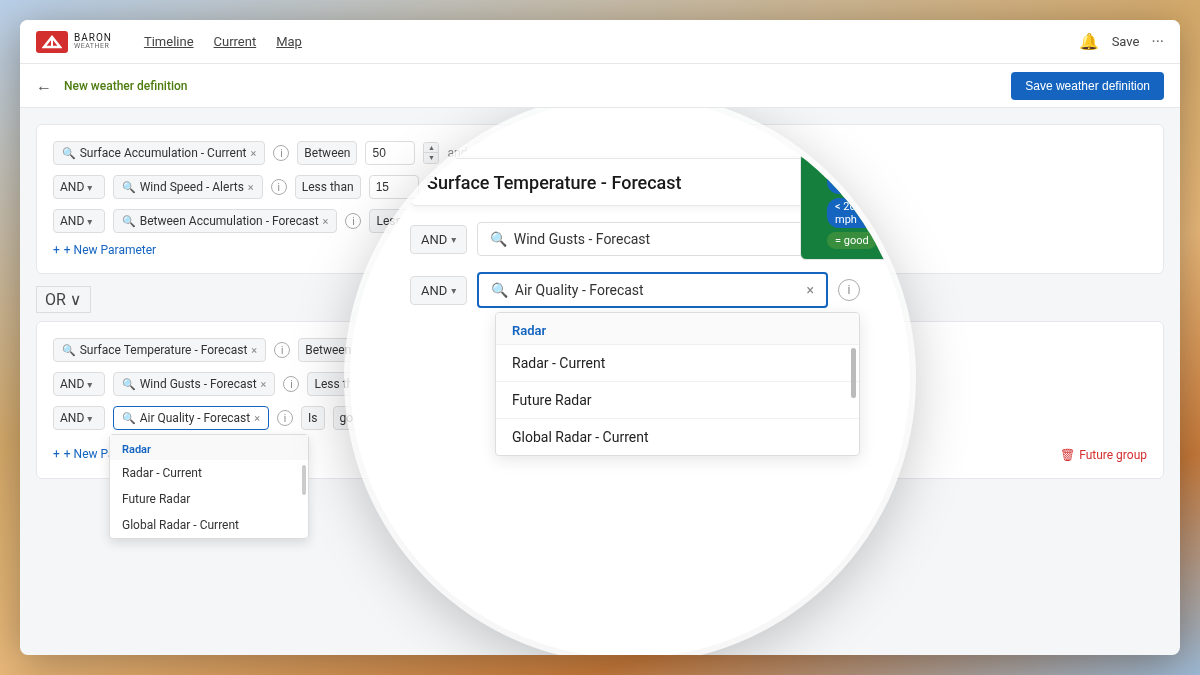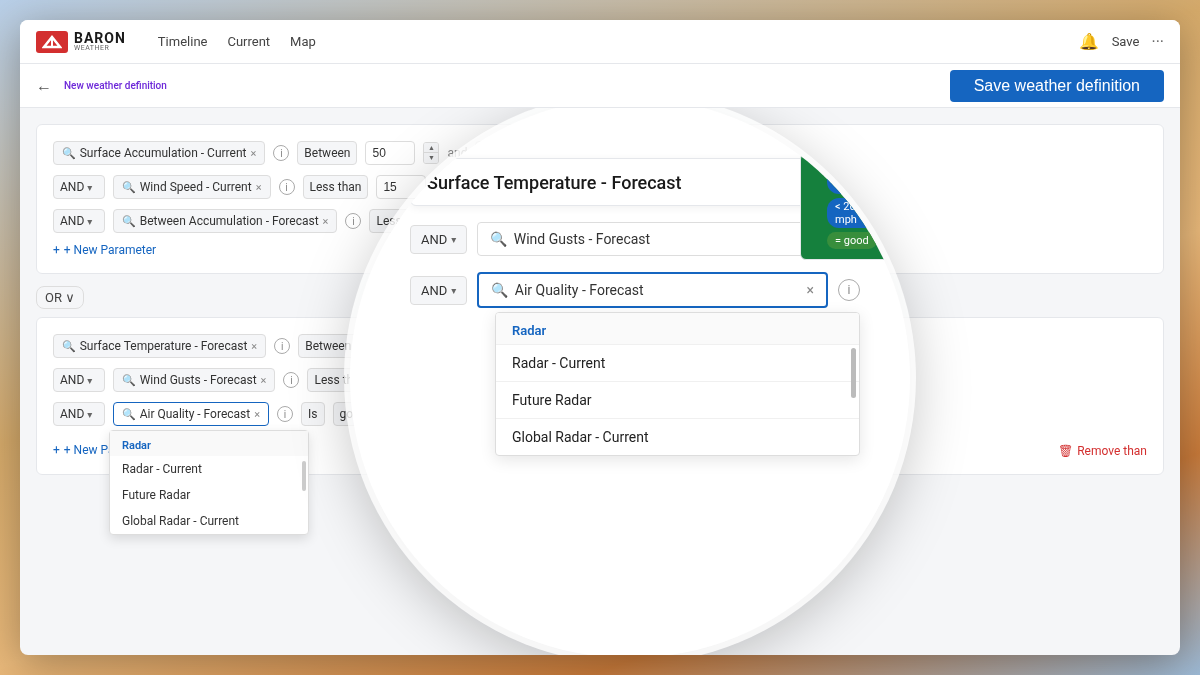--- a/index.html
+++ b/index.html
@@ -63,22 +63,22 @@
 
     .logo-box svg { width: 20px; height: 14px; }
 
     .logo-text {
       display: flex;
       flex-direction: column;
       line-height: 1;
     }
 
     .logo-text .baron {
-      font-size: 14px;
-      font-weight: 700;
+      font-size: 10px;
+      font-weight: 400;
       letter-spacing: 1px;
       color: #1a1a1a;
     }
 
     .logo-text .weather {
       font-size: 7px;
       color: #666;
       letter-spacing: 0.5px;
     }
 
@@ -86,20 +86,21 @@
       display: flex;
       gap: 20px;
       flex: 1;
     }
 
     .nav-link {
       font-size: 13px;
       color: #444;
       cursor: pointer;
       padding: 4px 0;
+      text-decoration: underline;
     }
 
     .nav-right {
       display: flex;
       align-items: center;
       gap: 12px;
     }
 
     .nav-bell {
       width: 20px;
@@ -131,33 +132,33 @@
       gap: 12px;
     }
 
     .back-arrow {
       color: #555;
       font-size: 16px;
       cursor: pointer;
     }
 
     .page-title {
-      font-size: 10px;
+      font-size: 12px;
       font-weight: 500;
-      color: #6d28d9;
+      color: #4d7c0f;
       flex: 1;
     }
 
     .save-btn {
       background: #1565c0;
       color: #fff;
       border: none;
       border-radius: 4px;
-      padding: 7px 24px;
-      font-size: 16px;
+      padding: 7px 14px;
+      font-size: 12px;
       cursor: pointer;
       white-space: nowrap;
     }
 
     
     .main-content {
       flex: 1;
       overflow-y: auto;
       padding: 16px;
       position: relative;
@@ -307,23 +308,23 @@
     .or-divider {
       display: flex;
       align-items: center;
       gap: 8px;
       margin: 8px 0;
     }
 
     .or-badge {
       background: #f5f6f8;
       border: 1px solid #ddd;
-      border-radius: 8px;
+      border-radius: 0;
       padding: 3px 8px;
-      font-size: 13px;
+      font-size: 16px;
       color: #444;
       cursor: pointer;
       display: flex;
       align-items: center;
       gap: 3px;
     }
 
     
     .dropdown-container {
       position: relative;
@@ -656,21 +657,21 @@
         <span class="unit-select">°F ∨</span>
       </div>
 
       <div class="condition-row">
         <div class="operator-select">
           <span>AND</span>
           <span class="chevron-down">▾</span>
         </div>
         <div class="param-chip">
           <span style="color:#888;font-size:11px;">🔍</span>
-          <span>Wind Speed - Current</span>
+          <span>Wind Speed - Alerts</span>
           <span class="remove-x">×</span>
         </div>
         <div class="info-icon">i</div>
         <span class="control-select">Less than</span>
         <input class="value-input" value="15" style="">
         <div class="stepper">
             <div class="stepper-up">▲</div>
             <div class="stepper-down">▼</div>
           </div>
         <span class="unit-select">mph ∨</span>
@@ -775,21 +776,21 @@
         </div>
       </div>
 
       <div style="display:flex;justify-content:space-between;align-items:center;margin-top:8px;">
         <div class="add-param">
           <span>+</span>
           <span>+ New Parameter</span>
         </div>
         <div class="remove-group">
           <span>🗑</span>
-          <span>Remove than</span>
+          <span>Future group</span>
         </div>
       </div>
 
     </div>
 
     <div class="zoom-overlay">
       <div class="zoom-inner">
 
         <div class="zoom-header-panel">
           <span class="zoom-panel-title">Surface Temperature - Forecast</span>

